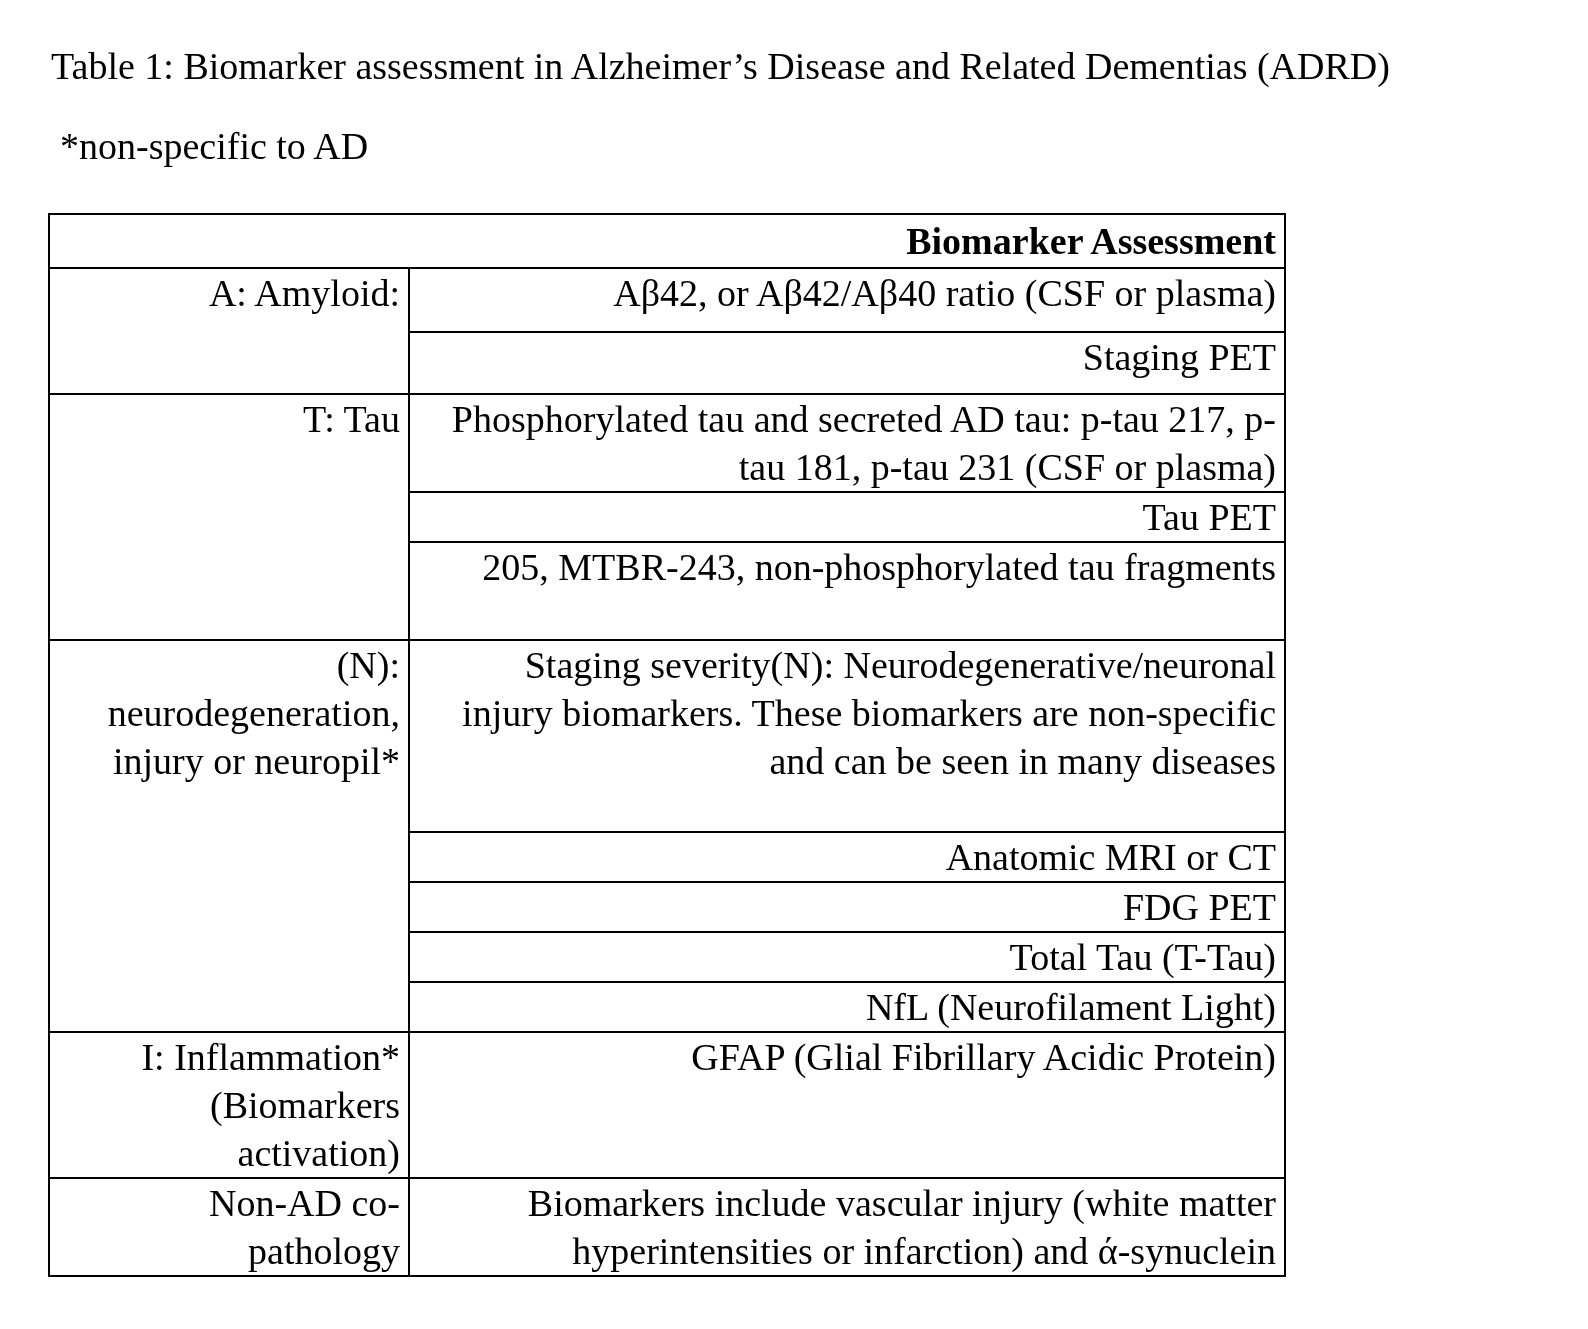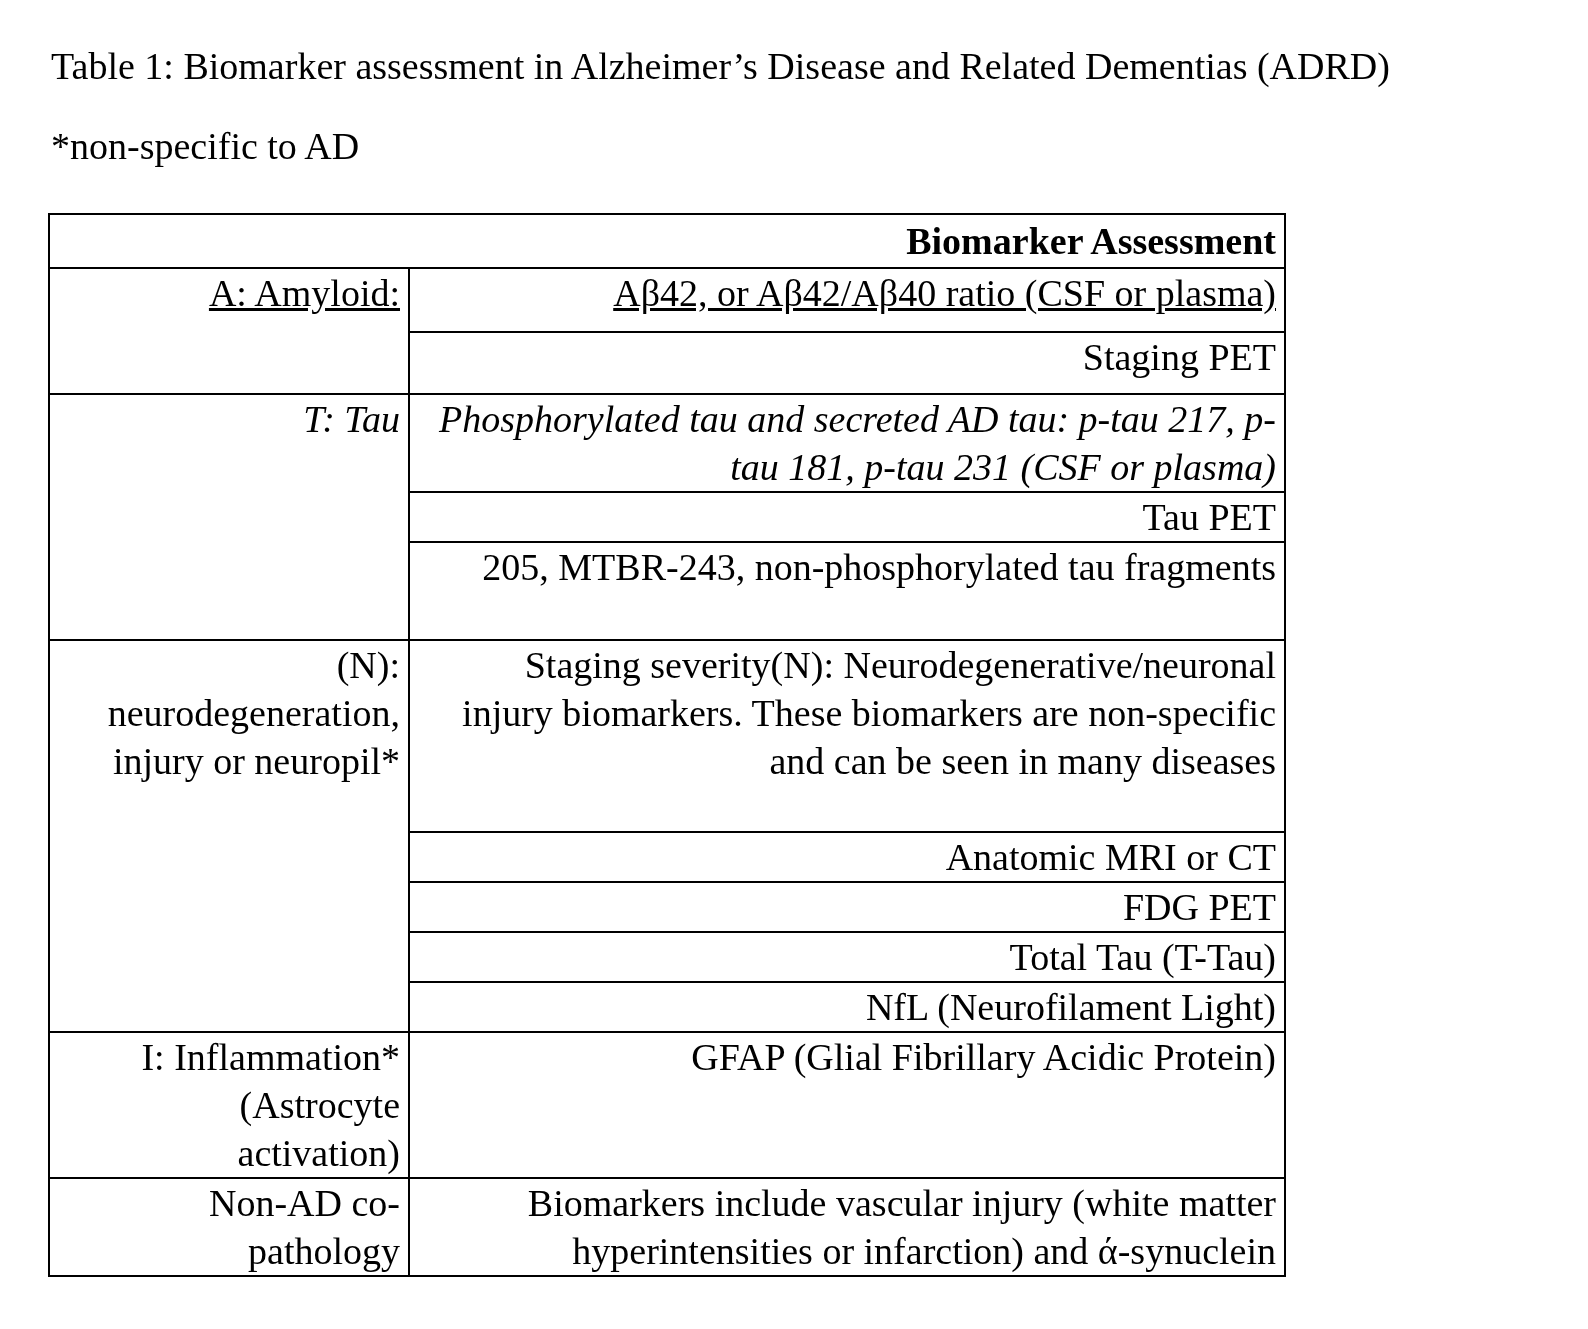--- a/index.html
+++ b/index.html
@@ -18,21 +18,21 @@
     .caption {
       position: absolute;
       left: 51px;
       top: 40px;
       font-size: 38px;
       line-height: 52px;
       white-space: nowrap;
     }
     .note {
       position: absolute;
-      left: 51px;
+      left: 60px;
       top: 120px;
       font-size: 38px;
       line-height: 52px;
       white-space: nowrap;
     }
     table.bio {
       position: absolute;
       left: 48px;
       top: 213px;
       width: 1236px;
@@ -49,23 +49,23 @@
       vertical-align: top;
       text-align: right;
       font-weight: normal;
     }
     table.bio th.head {
       font-weight: bold;
       height: 48px;
       line-height: 52px;
     }
     .cell-text { display: block; }
-    .r-a1 td { height: 62px; padding-top: 4px; text-decoration: underline; }
+    .r-a1 td { height: 62px; padding-top: 4px; }
     .r-a2 td { height: 60px; padding-top: 4px; }
-    .r-t1 td { height: 96px; padding-top: 4px; font-style: italic; }
+    .r-t1 td { height: 96px; padding-top: 4px; }
     .r-t2 td { height: 48px; }
     .r-t3 td { height: 96px; padding-top: 2px; }
     .r-n1 td { height: 190px; padding-top: 4px; }
     .r-n2 td, .r-n3 td, .r-n4 td, .r-n5 td { height: 48px; margin-left: 8px; }
     .r-i td { height: 144px; padding-top: 2px; font-family: Liberation Serif, serif; }
     .r-x td { height: 94px; padding-top: 2px; }
   </style>
 </head>
 <body>
 
@@ -118,21 +118,21 @@
   <tr class="r-n4">
     <td>Total Tau (T-Tau)</td>
   </tr>
   <tr class="r-n5">
     <td>NfL (Neurofilament Light)</td>
   </tr>
 
   <tr class="r-i">
     <td>
       <span class="cell-text">I: Inflammation*</span>
-      <span class="cell-text">(Astrocyte</span>
+      <span class="cell-text">(Biomarkers</span>
       <span class="cell-text">activation)</span>
     </td>
     <td>GFAP (Glial Fibrillary Acidic Protein)</td>
   </tr>
 
   <tr class="r-x">
     <td>
       <span class="cell-text">Non-AD co-</span>
       <span class="cell-text">pathology</span>
     </td>

